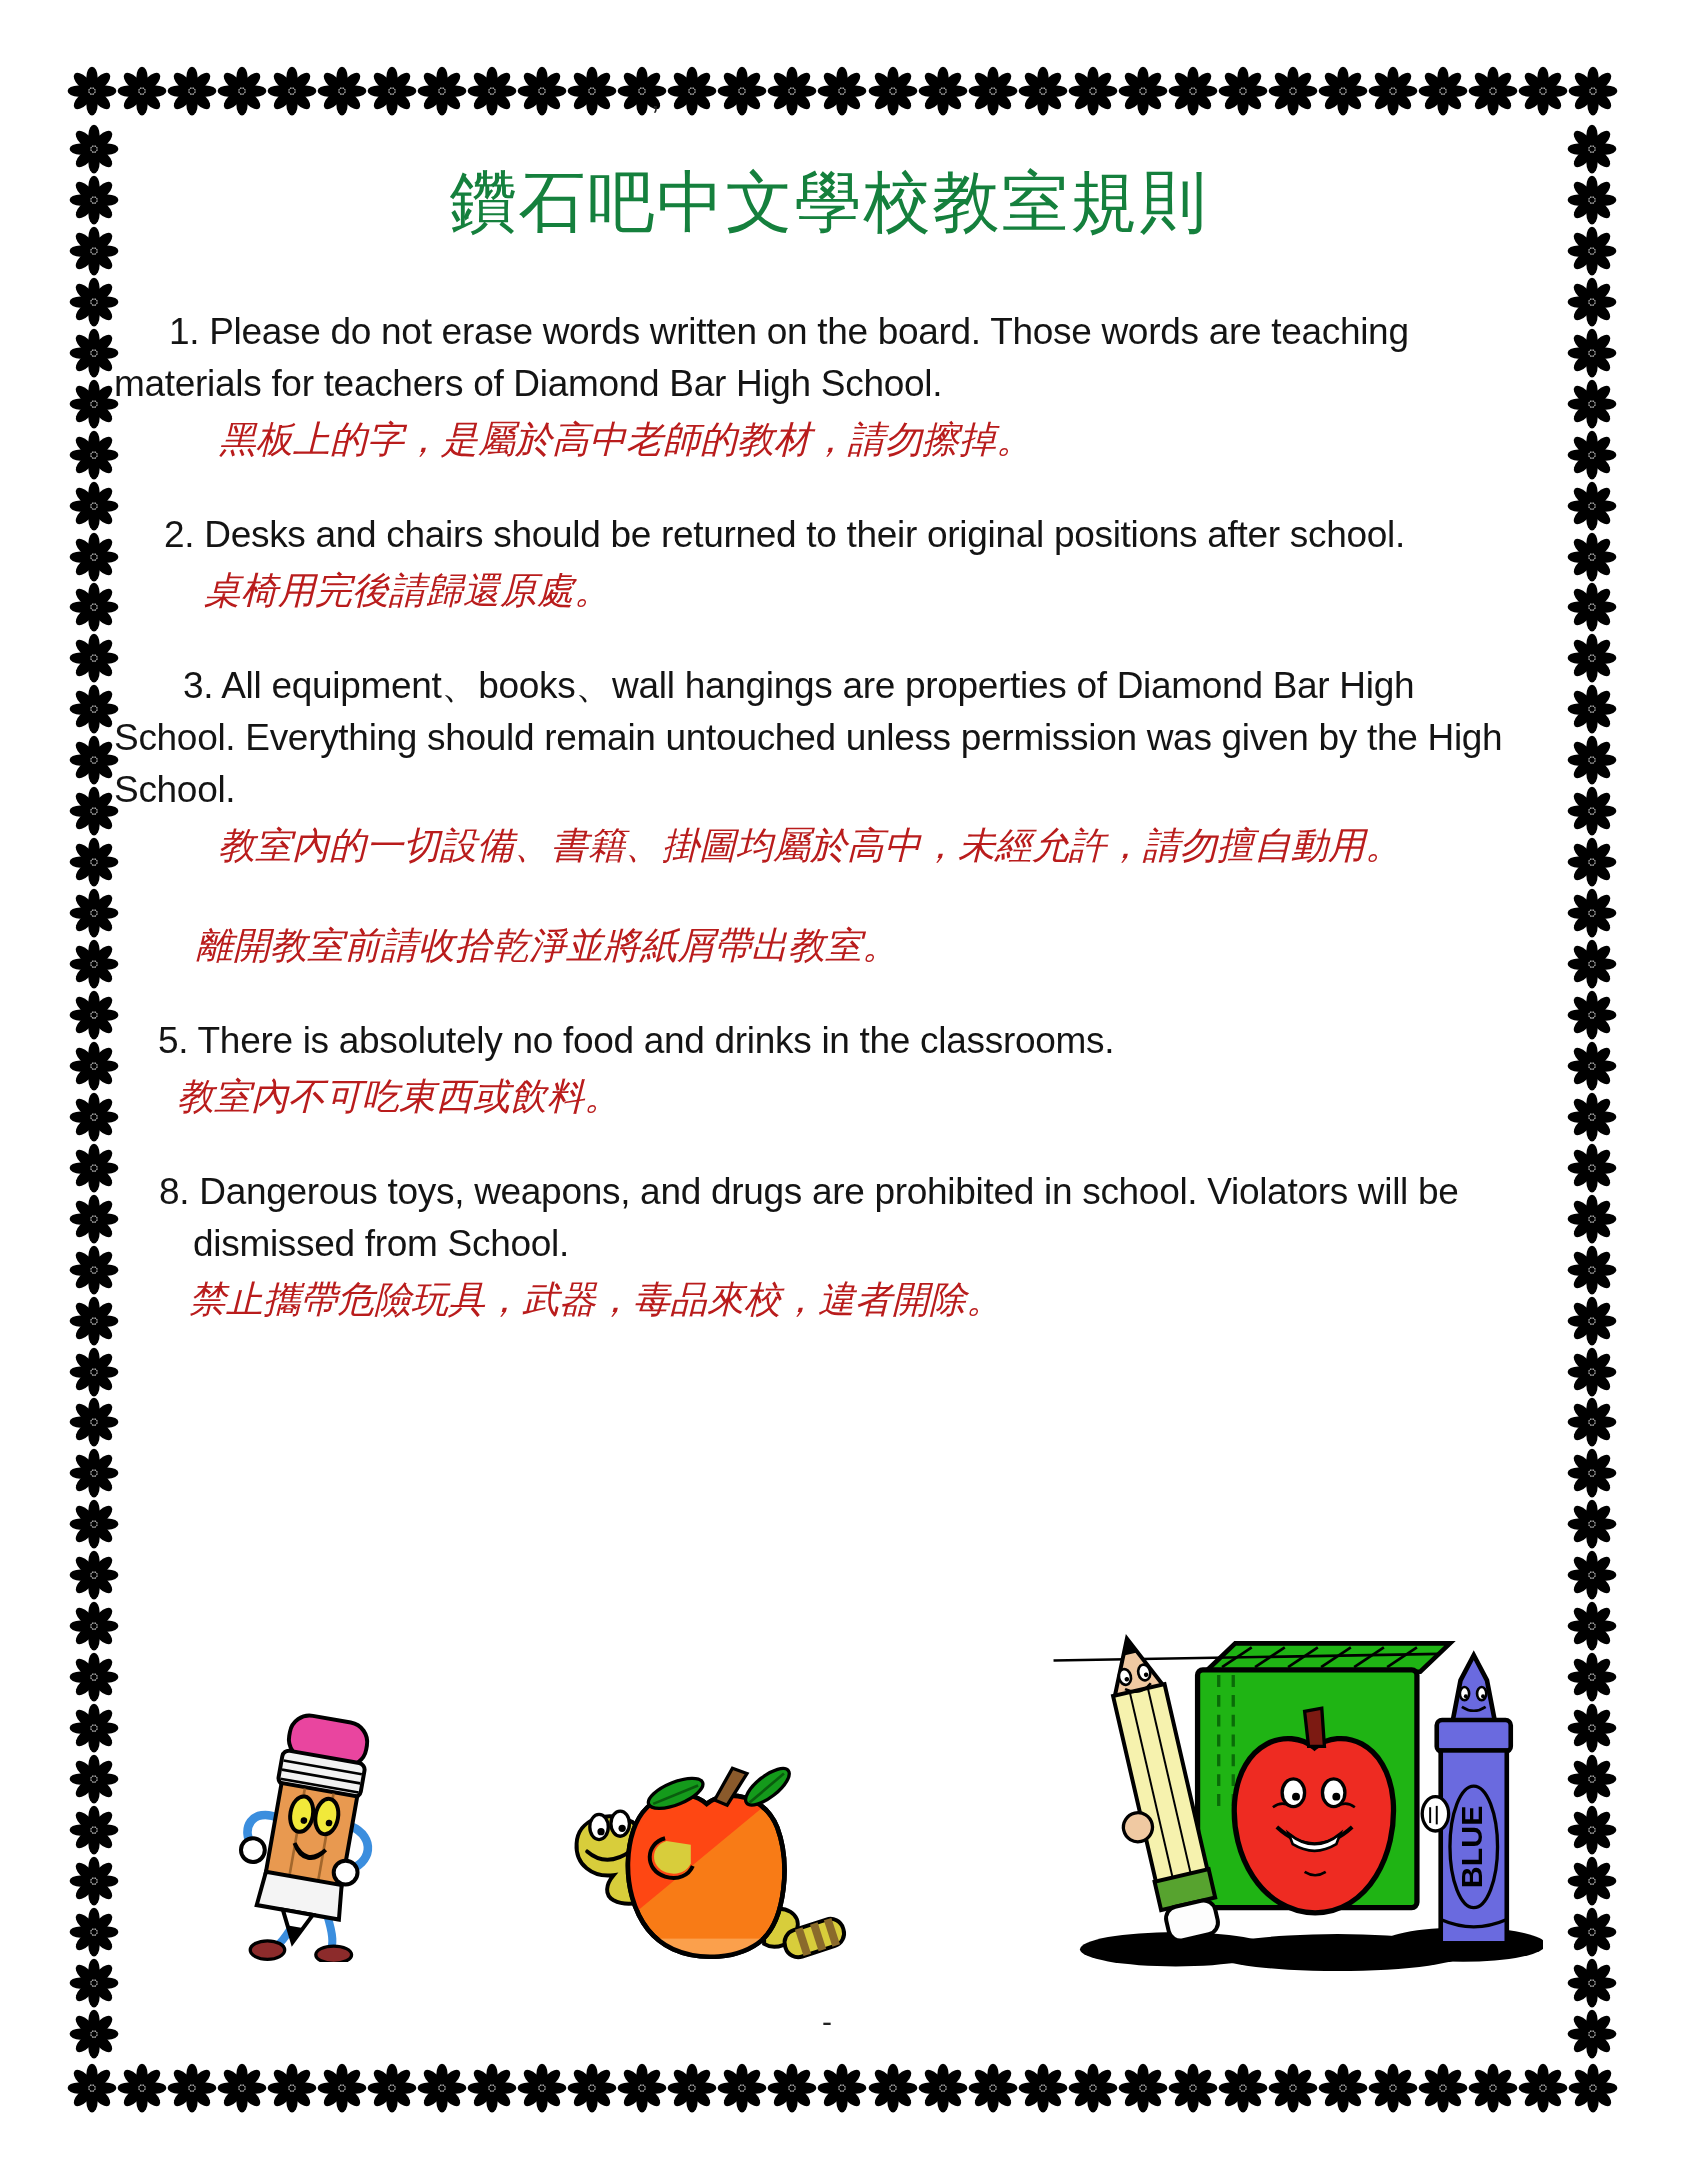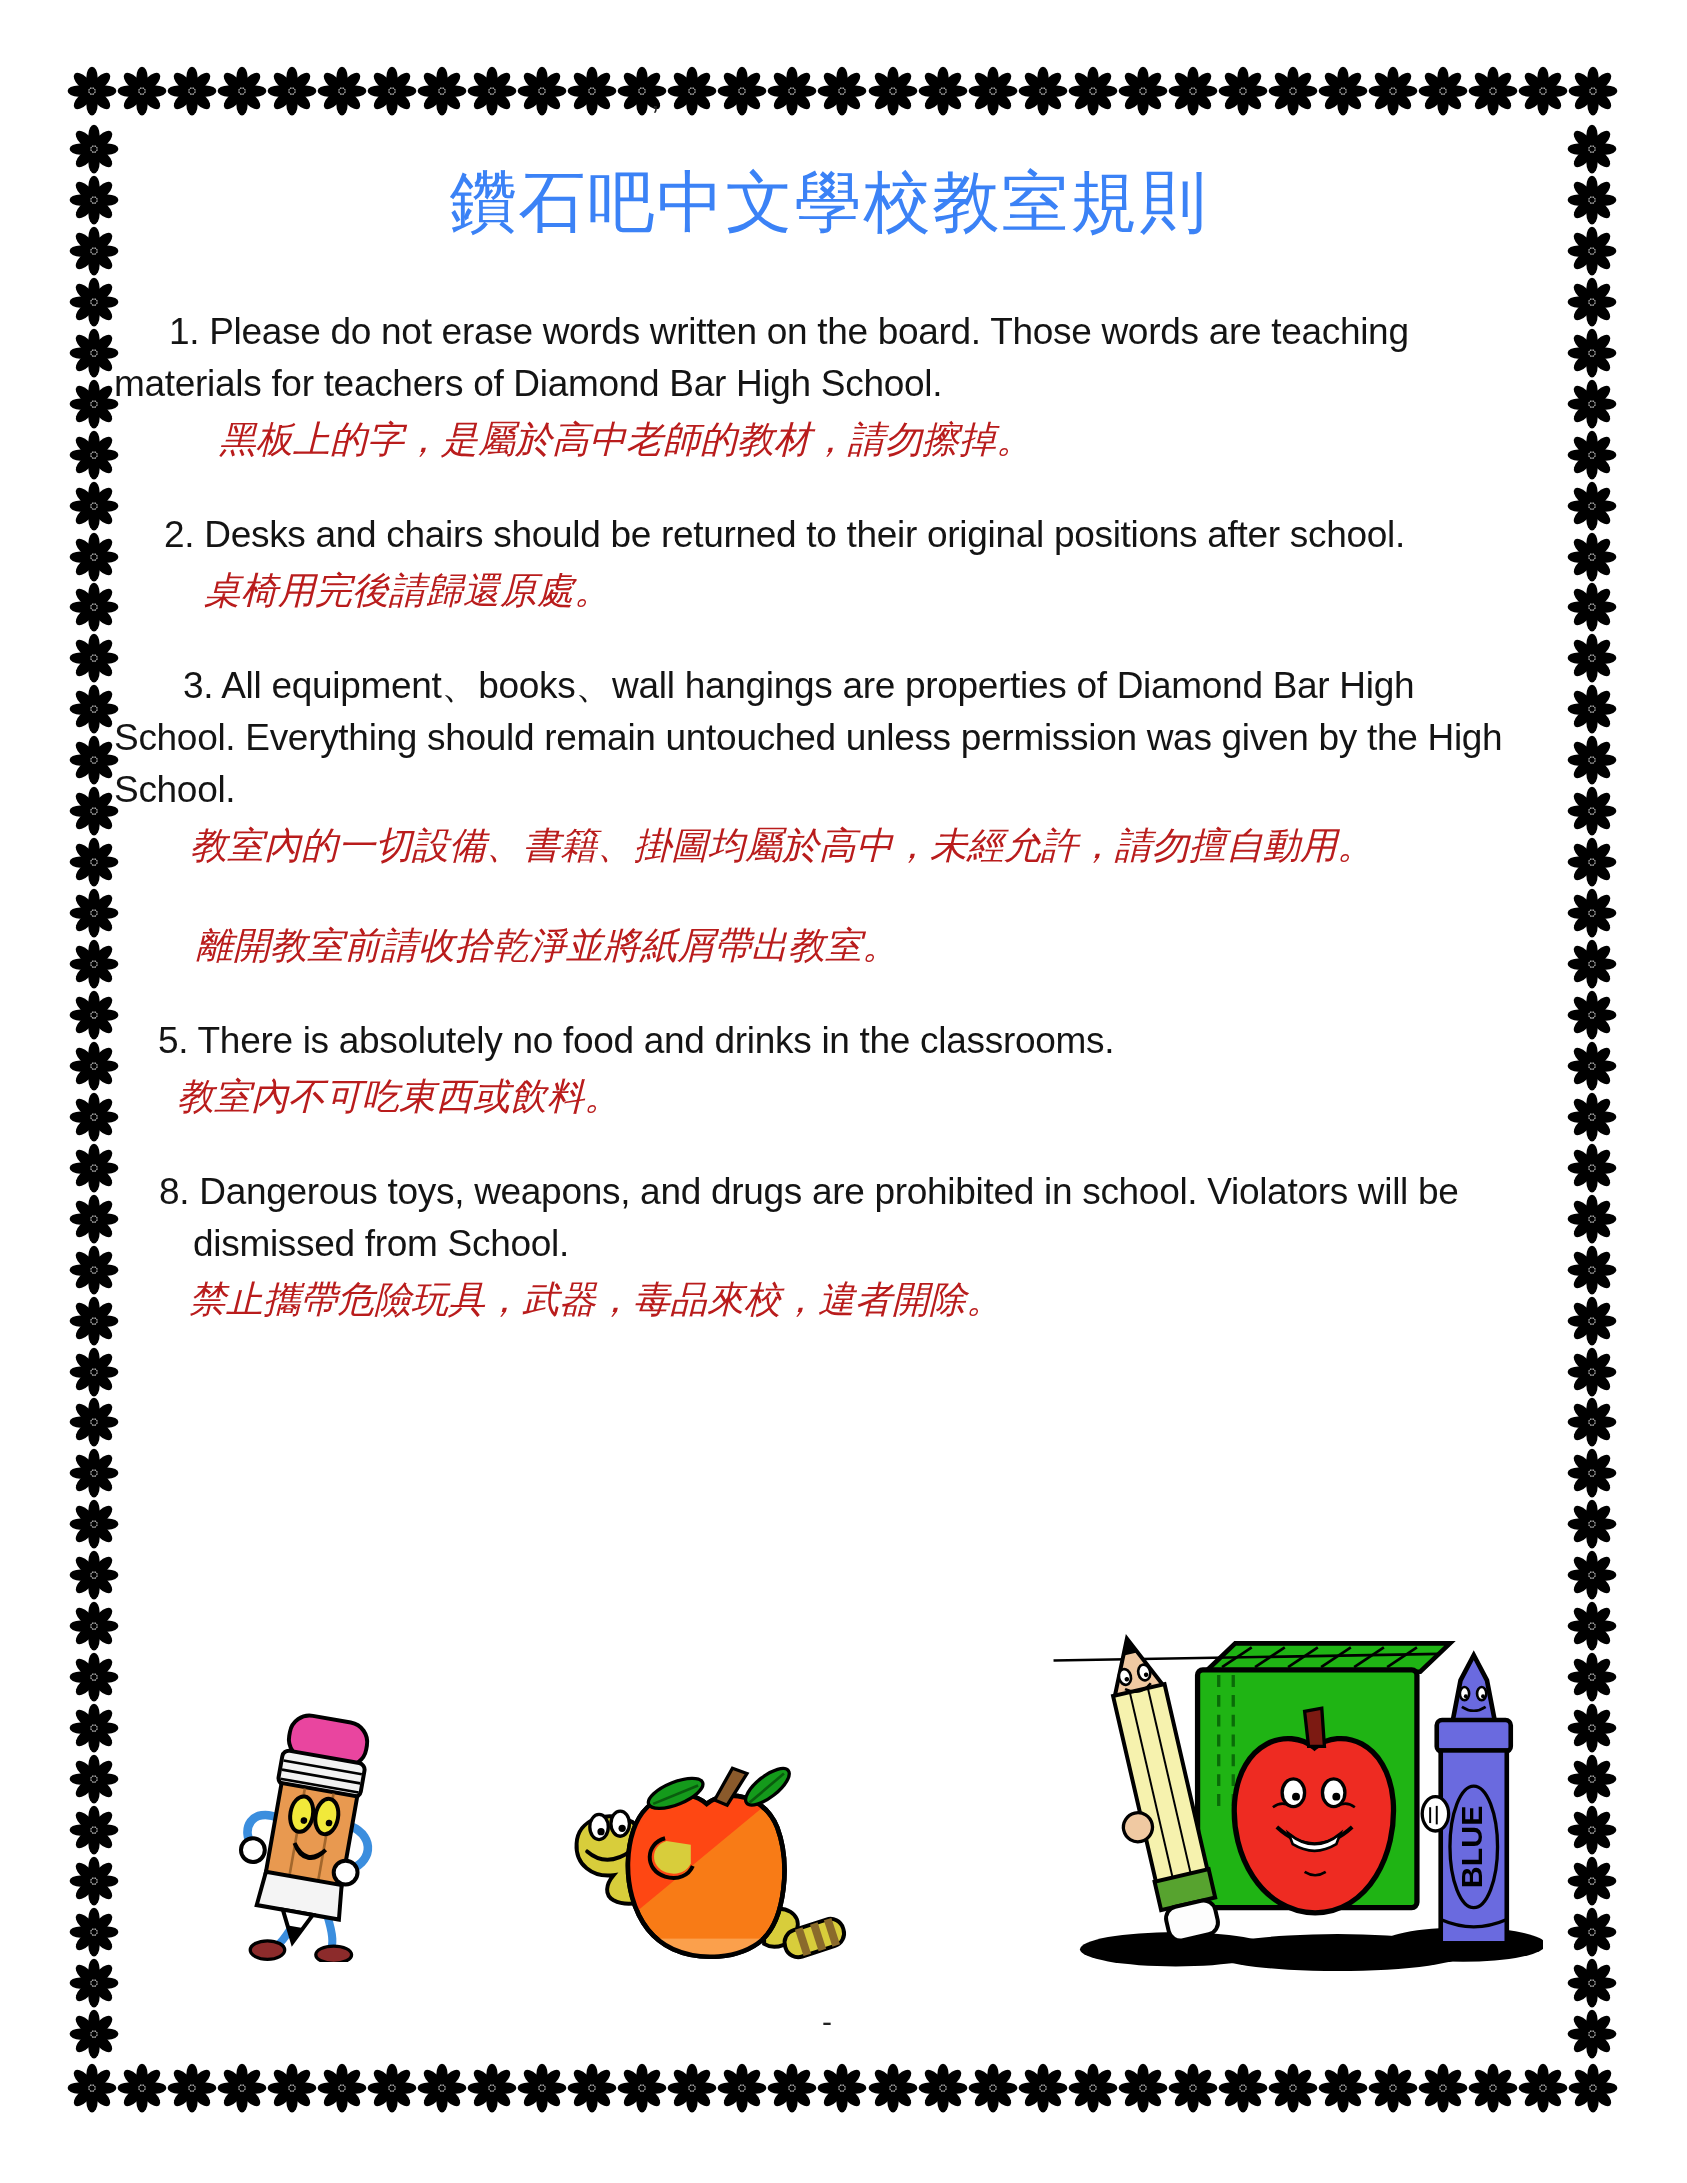--- a/index.html
+++ b/index.html
@@ -14,31 +14,31 @@
   #border-top{left:67px;top:66px;width:1551px;height:52px;}
   #border-bottom{left:67px;top:2063px;width:1551px;height:52px;}
   #border-left{left:69px;top:124px;width:52px;height:1935px;}
   #border-right{left:1567px;top:124px;width:52px;height:1935px;}
   .flower{width:50px;height:50px;flex:0 0 auto;display:block;}
 
   
   .content{position:absolute;left:114px;top:140px;width:1430px;}
   h1.title{
     margin:18.5px 0 61px 0;font-weight:500;font-size:67px;line-height:86px;
-    text-align:center;letter-spacing:2px;color:#3b82f6;
+    text-align:center;letter-spacing:2px;color:#15803d;
     font-family:"Liberation Sans", sans-serif;
   }
   .rule{margin:0 0 40px 0;}
   .rule p{margin:0;}
   .en{font-size:37px;line-height:52px;letter-spacing:-0.3px;color:#141414;}
   .zh{font-size:37px;line-height:58px;padding-top:1.3px;color:#b91c1c;font-style:italic;}
 
   .r1 .en{text-indent:55px;}          .r1 .zh{margin-left:105px;}
   .r2 .en{margin-left:50px;width:1317px;} .r2 .zh{margin-left:90px;}
-  .r3 .en{text-indent:69px;width:1396px;} .r3 .zh{margin-left:76px;}
+  .r3 .en{text-indent:69px;width:1396px;} .r3 .zh{margin-left:104px;}
   .r4 .en{text-indent:52px;}          .r4 .zh{margin-left:82px;}
   .r5 .en{margin-left:44px;}          .r5 .zh{margin-left:63px;}
   .r6 .en{text-indent:65px;}          .r6 .zh{margin-left:86px;}
   .r8 .en{padding-left:79px;text-indent:-34px;} .r8 .zh{margin-left:75px;}
 
   .stray-mark{position:absolute;left:652px;top:99px;font-size:30px;color:#222;}
   .footer-mark{position:absolute;left:822px;top:2005px;font-size:30px;color:#222;}
 
   
   .clipart{position:absolute;}

